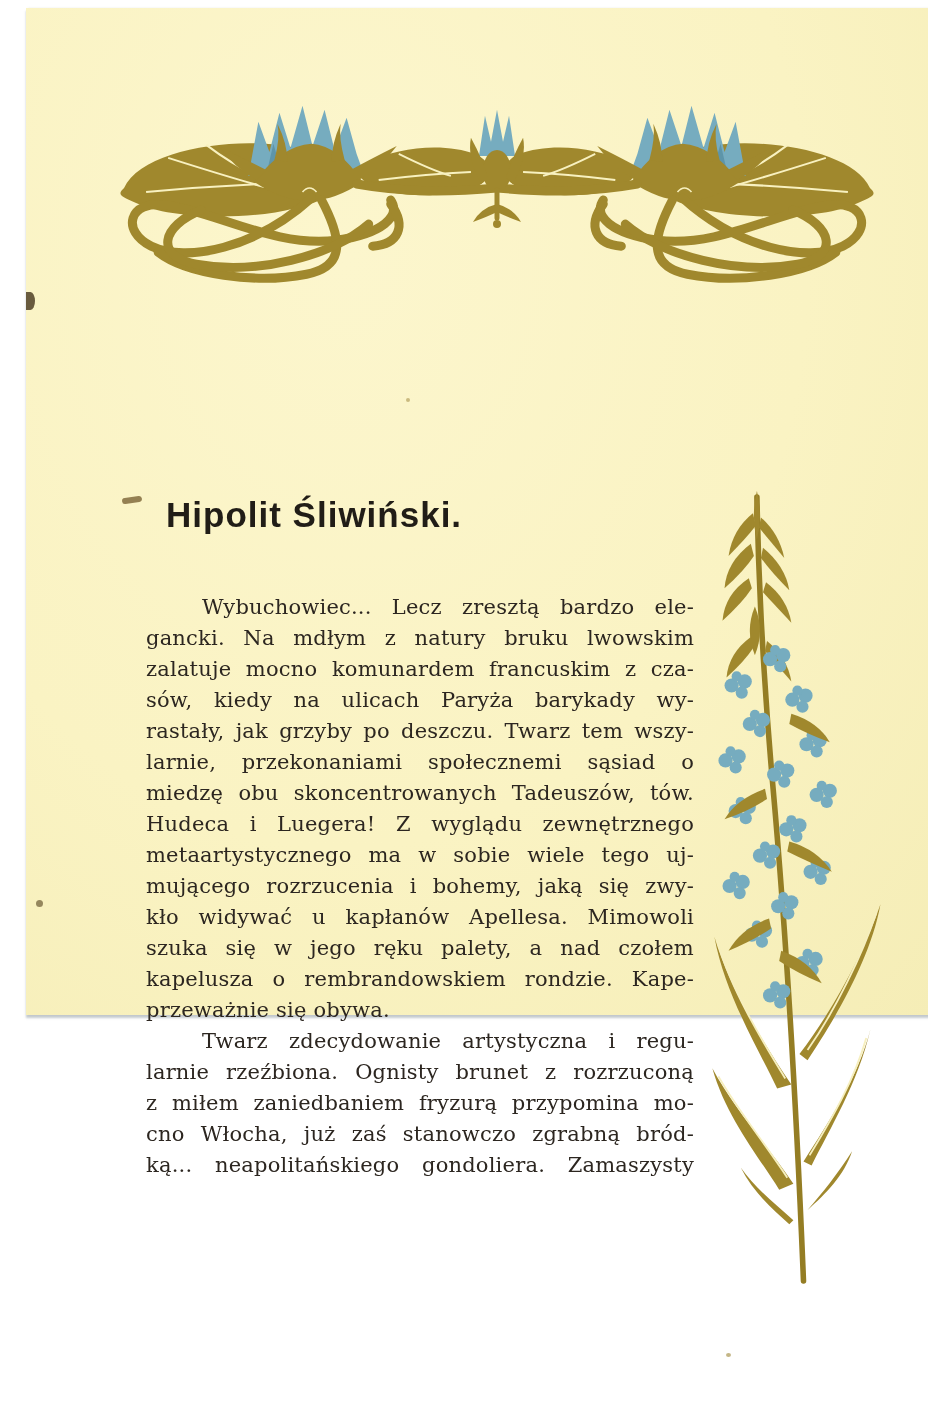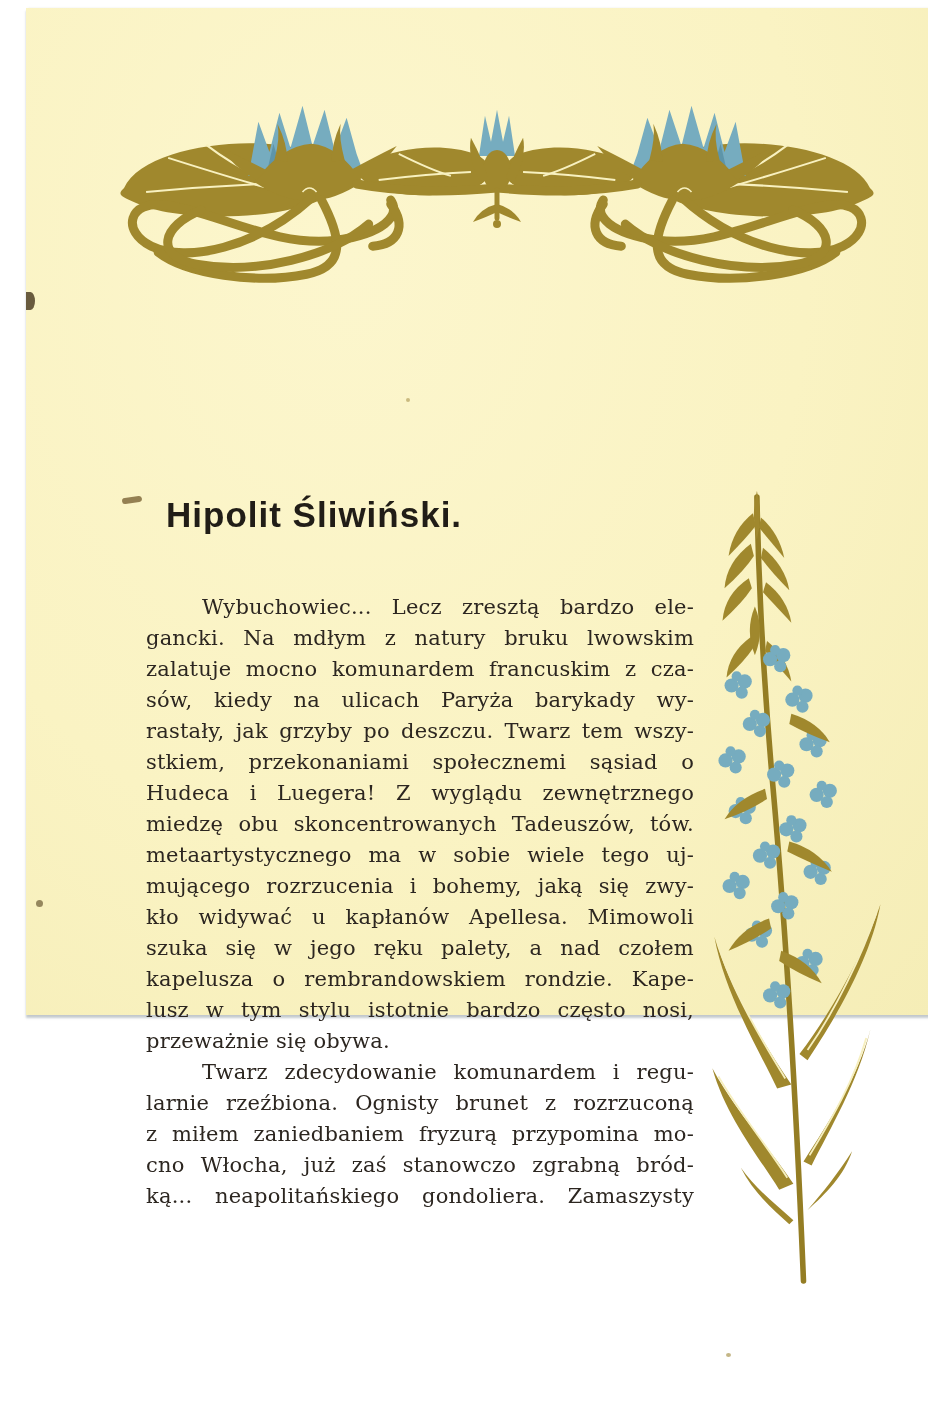--- a/index.html
+++ b/index.html
@@ -95,33 +95,32 @@
 
     <div id="title">Hipolit Śliwiński.</div>
 
     <div id="bodytext">
         <div>
           <div class="line indent">Wybuchowiec... Lecz zresztą bardzo ele-</div>
           <div class="line">gancki. Na mdłym z natury bruku lwowskim</div>
           <div class="line">zalatuje mocno komunardem francuskim z cza-</div>
           <div class="line">sów, kiedy na ulicach Paryża barykady wy-</div>
           <div class="line">rastały, jak grzyby po deszczu. Twarz tem wszy-</div>
-          <div class="line">stkiem, przekonaniami społecznemi sąsiad o</div>
+          <div class="line">larnie, przekonaniami społecznemi sąsiad o</div>
+          <div class="line">miedzę obu skoncentrowanych Tadeuszów, tów.</div>
           <div class="line">Hudeca i Luegera! Z wyglądu zewnętrznego</div>
-          <div class="line">miedzę obu skoncentrowanych Tadeuszów, tów.</div>
           <div class="line">metaartystycznego ma w sobie wiele tego uj-</div>
           <div class="line">mującego rozrzucenia i bohemy, jaką się zwy-</div>
           <div class="line">kło widywać u kapłanów Apellesa. Mimowoli</div>
           <div class="line">szuka się w jego ręku palety, a nad czołem</div>
           <div class="line">kapelusza o rembrandowskiem rondzie. Kape-</div>
-          <div class="line">lusz w tym stylu istotnie bardzo często nosi,</div>
           <div class="line no-justify">przeważnie się obywa.</div>
         </div>
         <div>
-          <div class="line indent">Twarz zdecydowanie komunardem i regu-</div>
+          <div class="line indent">Twarz zdecydowanie artystyczna i regu-</div>
           <div class="line">larnie rzeźbiona. Ognisty brunet z rozrzuconą</div>
           <div class="line">z miłem zaniedbaniem fryzurą przypomina mo-</div>
           <div class="line">cno Włocha, już zaś stanowczo zgrabną bród-</div>
           <div class="line">ką... neapolitańskiego gondoliera. Zamaszysty</div>
         </div>
       </div>
 
     <svg id="flower" viewBox="0 0 245 790" preserveAspectRatio="xMidYMid meet">
       <defs>
         <g id="bloom" fill="#76acbf">

